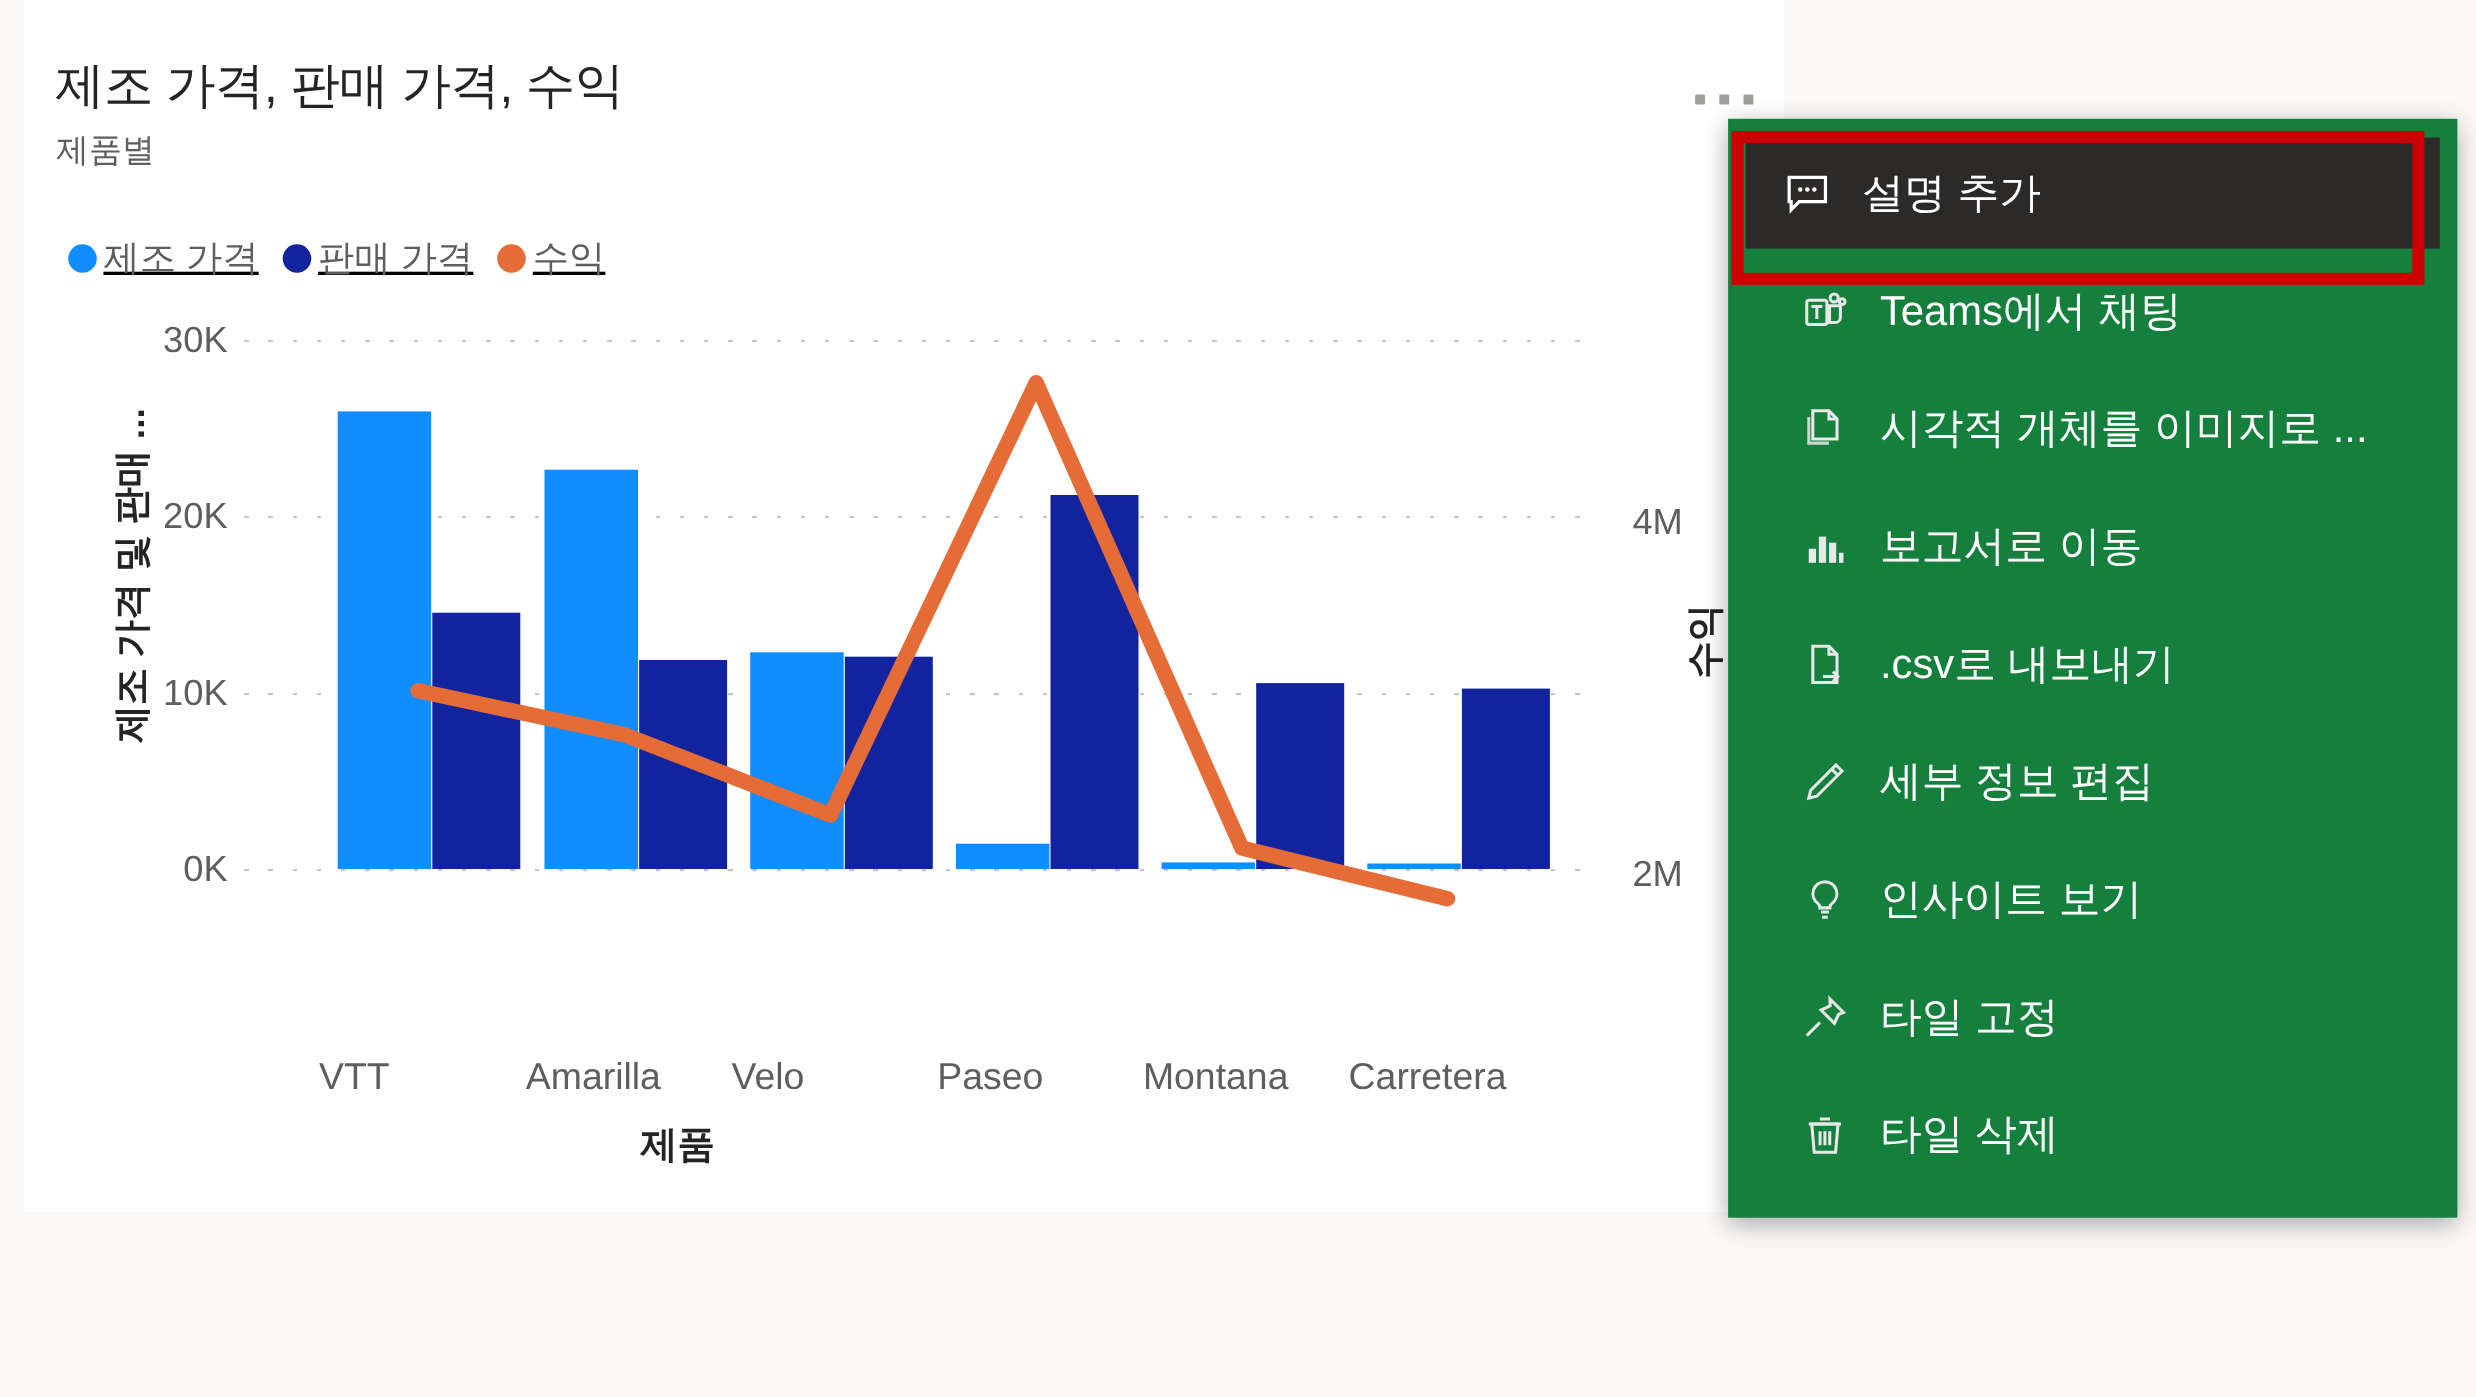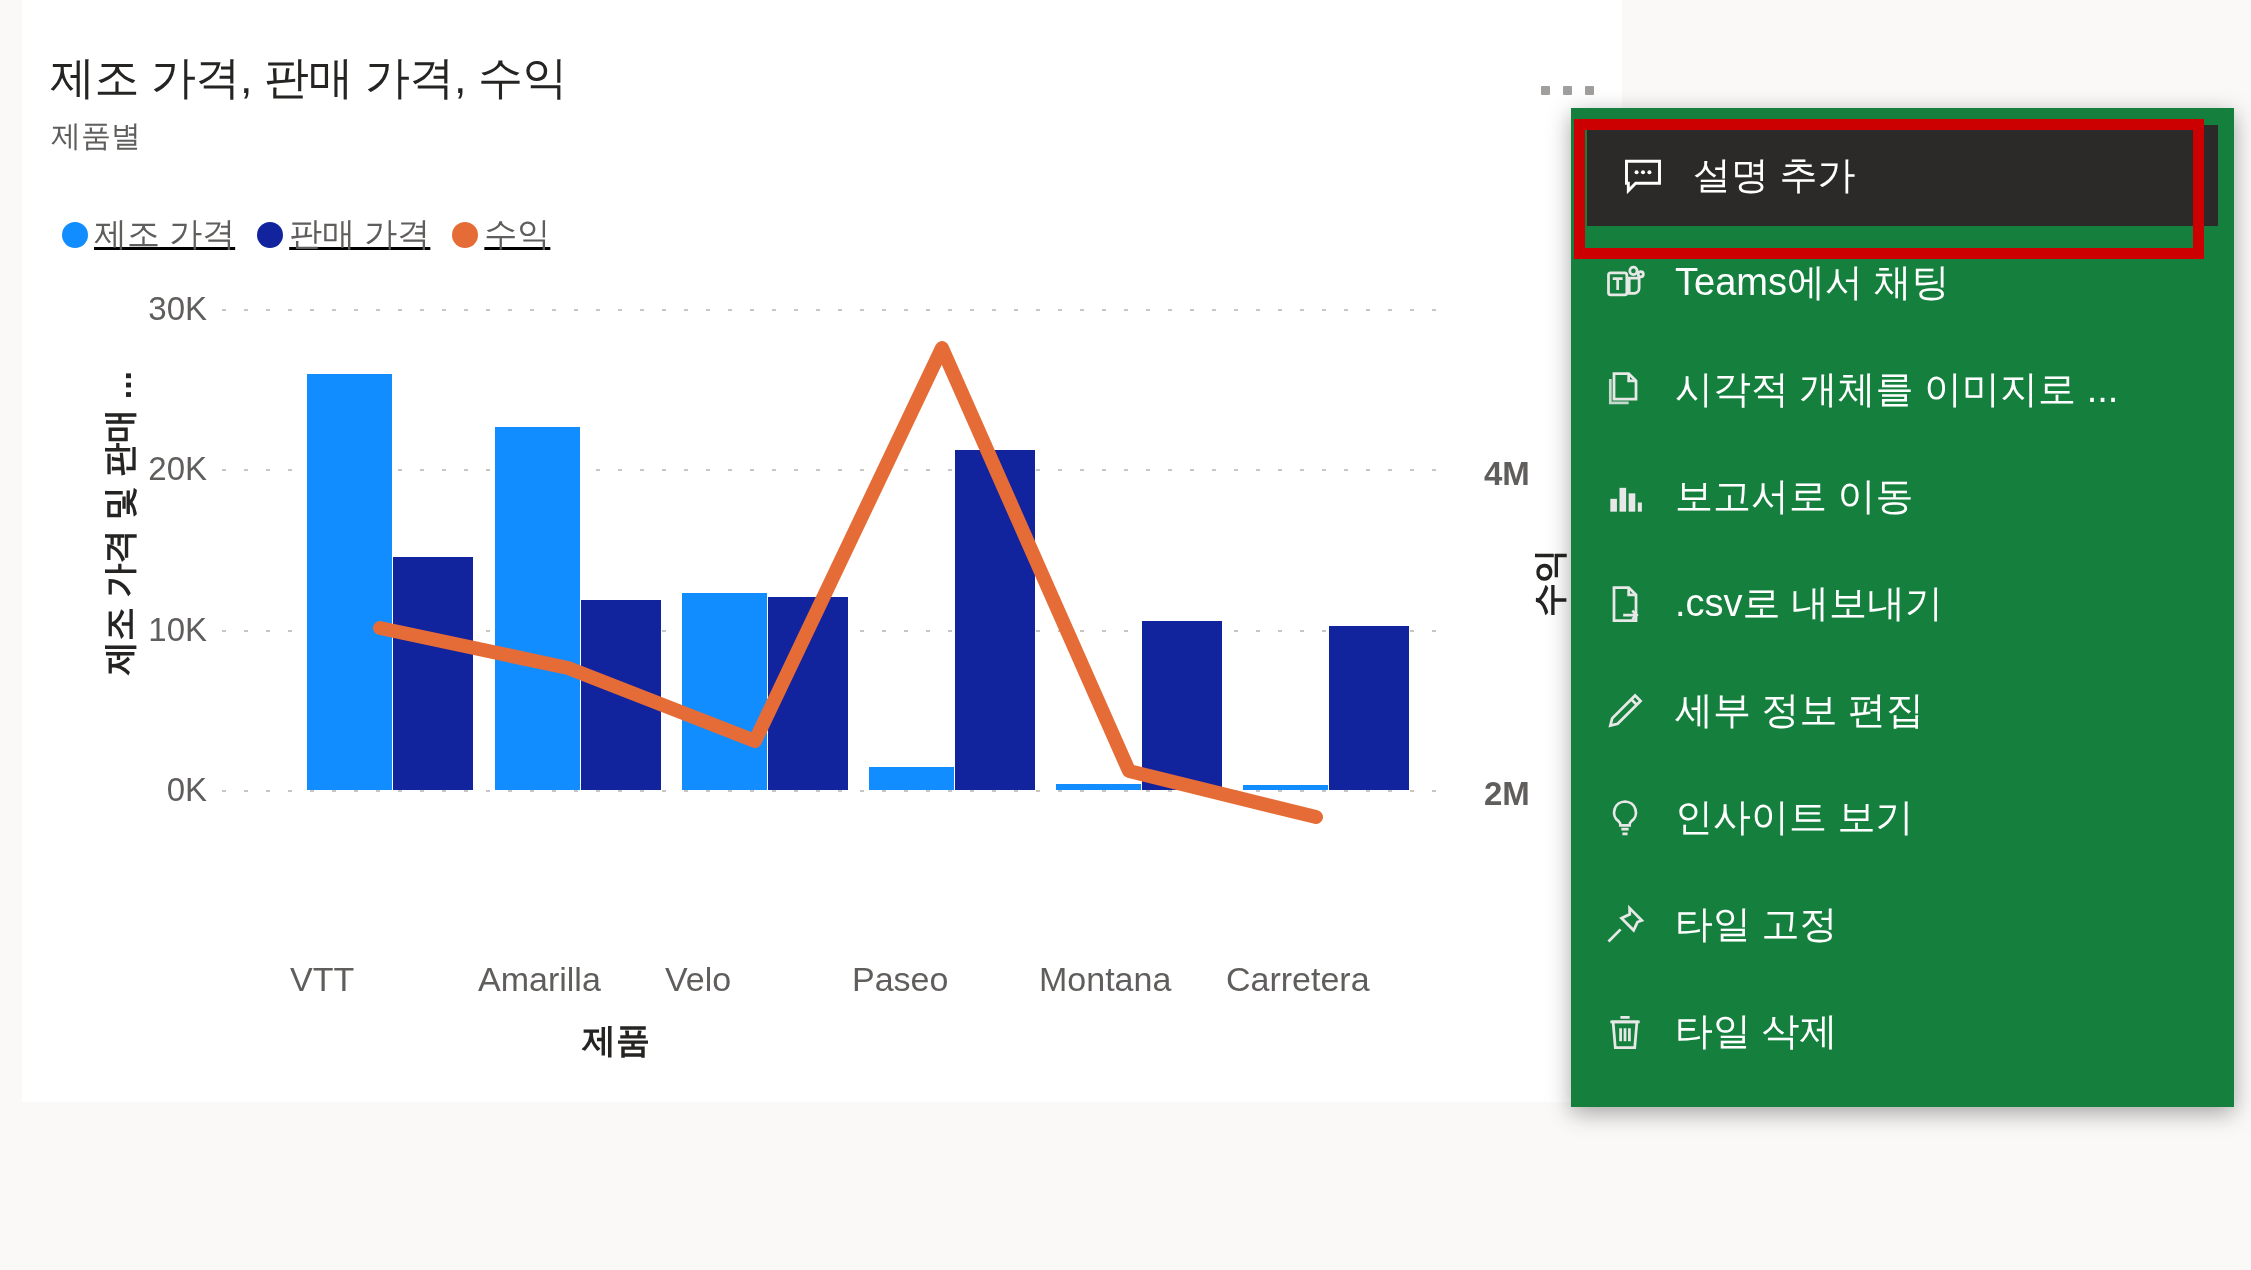--- a/index.html
+++ b/index.html
@@ -97,21 +97,20 @@
     color: #605e5c;
     text-align: right;
     white-space: nowrap;
   }
   .y2tick {
     position: absolute;
     left: 1462px;
     font-size: 33px;
     color: #605e5c;
     white-space: nowrap;
-    font-weight: bold;
   }
   .gridline {
     position: absolute;
     left: 200px;
     width: 1222px;
     height: 2px;
     background-image: repeating-linear-gradient(to right, #c8c6c4 0px, #c8c6c4 4px, transparent 4px, transparent 22px);
   }
   .xlabel {
     position: absolute;
@@ -129,21 +128,21 @@
     width: 663px;
     background: #15803d;
     box-shadow: 0 6px 22px rgba(0,0,0,0.35);
     padding: 14px 0 22px 0;
     box-sizing: border-box;
   }
   .ctx-item {
     display: flex;
     align-items: center;
     height: 107px;
-    padding-left: 30px;
+    padding-left: 64px;
     box-sizing: border-box;
     cursor: pointer;
   }
   .ctx-item.highlighted {
     background: #2b2a29;
     margin: 3px 16px;
     height: 101px;
     padding-left: 32px;
   }
   .ctx-icon {

